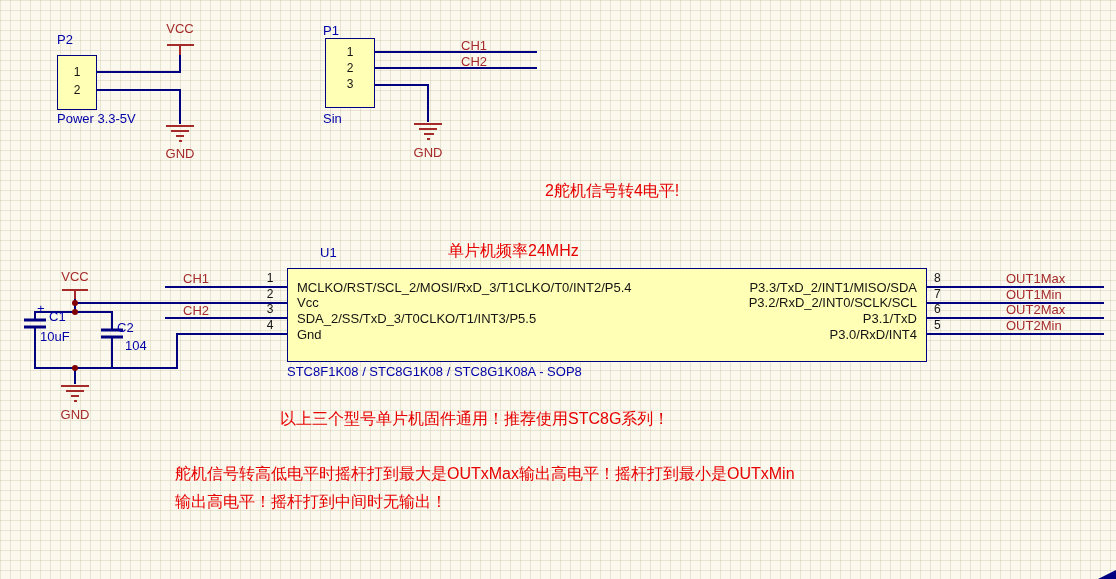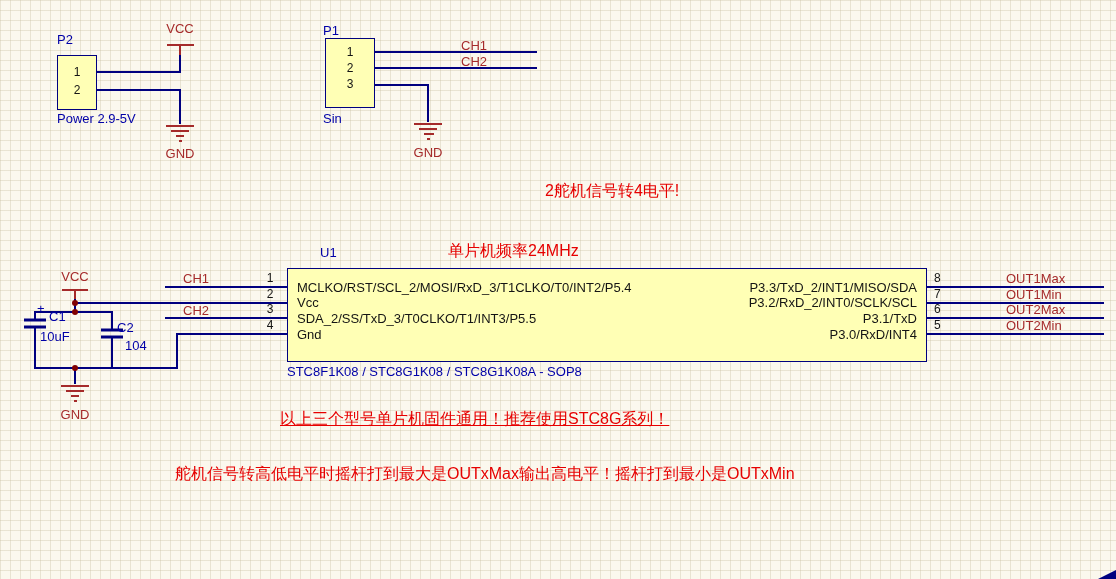--- a/index.html
+++ b/index.html
@@ -111,39 +111,40 @@
       <line x1="927" y1="287" x2="1104" y2="287"></line>
       <line x1="927" y1="303" x2="1104" y2="303"></line>
       <line x1="927" y1="318" x2="1104" y2="318"></line>
       <line x1="927" y1="334" x2="1104" y2="334"></line>
     </g>
 
     <polygon points="1098,579 1116,570 1116,579" fill="#000080"></polygon>
   </svg>
 
   <div class="t blue" style="left:57px; top:32px;">P2</div>
-  <div class="t blue" style="left:57px; top:111px;">Power 2.9-5V</div>
+  <div class="t blue" style="left:57px; top:111px;">Power 3.3-5V</div>
   <div class="t pinnum center" style="left:57px; top:65px; width:40px;">1</div>
   <div class="t pinnum center" style="left:57px; top:83px; width:40px;">2</div>
   <div class="t net center" style="left:158px; top:21px; width:44px;">VCC</div>
   <div class="t net center" style="left:158px; top:146px; width:44px;">GND</div>
 
   <div class="t blue" style="left:323px; top:23px;">P1</div>
   <div class="t blue" style="left:323px; top:111px;">Sin</div>
   <div class="t pinnum center" style="left:325px; top:45px; width:50px;">1</div>
   <div class="t pinnum center" style="left:325px; top:61px; width:50px;">2</div>
   <div class="t pinnum center" style="left:325px; top:77px; width:50px;">3</div>
   <div class="t net" style="left:461px; top:38px;">CH1</div>
   <div class="t net" style="left:461px; top:54px;">CH2</div>
   <div class="t net center" style="left:406px; top:145px; width:44px;">GND</div>
 
   <div class="t note" style="left:545px; top:180px;">2舵机信号转4电平!</div>
   <div class="t note" style="left:448px; top:240px;">单片机频率24MHz</div>
-  <div class="t note" style="left:280px; top:408px;text-decoration:underline;">以上三个型号单片机固件通用！推荐使用STC8G系列！</div>
+  <div class="t note" style="left:280px; top:408px;">以上三个型号单片机固件通用！推荐使用STC8G系列！</div>
   <div class="t note" style="left:175px; top:463px;">舵机信号转高低电平时摇杆打到最大是OUTxMax输出高电平！摇杆打到最小是OUTxMin</div>
+  <div class="t note" style="left:175px; top:491px;">输出高电平！摇杆打到中间时无输出！</div>
 
   <div class="t blue" style="left:320px; top:245px;">U1</div>
   <div class="t blue" style="left:287px; top:364px;">STC8F1K08 / STC8G1K08 / STC8G1K08A - SOP8</div>
 
   <div class="t pinname" style="left:297px; top:280px;">MCLKO/RST/SCL_2/MOSI/RxD_3/T1CLKO/T0/INT2/P5.4</div>
   <div class="t pinname" style="left:297px; top:295px;">Vcc</div>
   <div class="t pinname" style="left:297px; top:311px;">SDA_2/SS/TxD_3/T0CLKO/T1/INT3/P5.5</div>
   <div class="t pinname" style="left:297px; top:327px;">Gnd</div>
 
   <div class="t pinname right" style="right:199px; top:280px;">P3.3/TxD_2/INT1/MISO/SDA</div>

